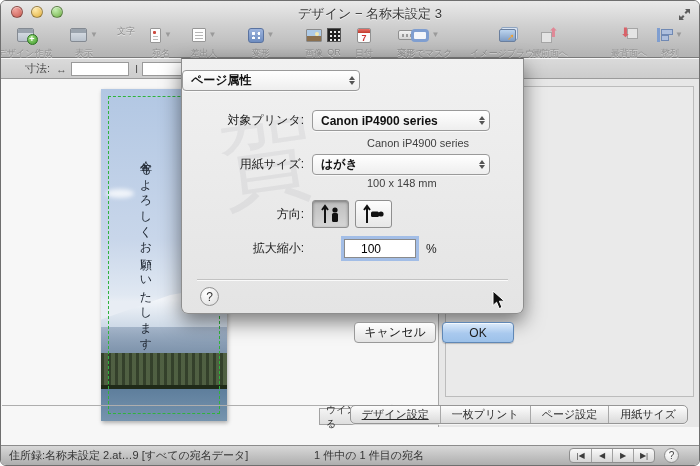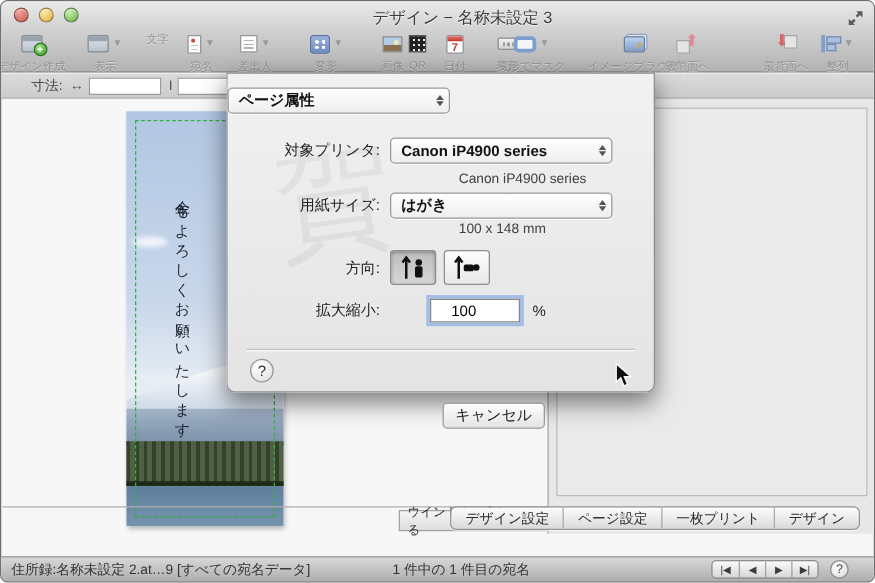--- a/index.html
+++ b/index.html
@@ -77,21 +77,21 @@
   .pc-text span { display:inline-block; margin-left:2px; }
   .zoomctl { position:absolute; right:0px; bottom:2px; width:119px; height:17px; background:linear-gradient(#f4f4f4,#dedede); border:1px solid #a2a2a2; font-size:10px; color:#333; display:flex; align-items:center; padding:0 3px 0 6px; }
   .zoomctl .stp { margin-left:auto; display:flex; flex-direction:column; font-size:6px; line-height:4px; color:#444; }
   .canvas-bottom-line { position:absolute; left:0; bottom:21px; width:100%; border-top:1px solid #aeaeae; }
 
   
   .rightpanel { position:absolute; left:437px; top:78px; width:262px; height:348px; background:#e7e7e7; border-left:1px solid #a8a8a8; }
   .rp-box { position:absolute; left:6px; right:6px; top:7px; bottom:30px; background:#eaeaea; border:1px solid #bcbcbc; }
   .rp-buttons { position:absolute; right:12px; bottom:3px; height:19px; display:flex; border:1px solid #969696; border-radius:5px; overflow:hidden; background:linear-gradient(#fdfdfd,#dadada); box-shadow:0 1px 0 rgba(255,255,255,.6); }
   .rp-btn { font-size:11px; color:#2a2a2a; padding:0 11px; display:flex; align-items:center; border-left:1px solid #a8a8a8; white-space:nowrap; }
-  .rp-btn:first-child { border-left:none; }
+  .rp-btn:first-child { border-left:none;text-decoration:underline; }
 
   
   .statusbar { position:absolute; left:0; bottom:0; width:100%; height:20px; background:linear-gradient(#d8d8d8,#aeaeae); border-top:1px solid #8c8c8c; display:flex; align-items:center; font-size:11px; color:#353535; }
   .sb-left { margin-left:8px; }
   .sb-record { position:absolute; left:313px; }
   .sb-nav { position:absolute; right:44px; display:flex; height:15px; border:1px solid #8e8e8e; border-radius:4px; overflow:hidden; background:linear-gradient(#fafafa,#d6d6d6); }
   .sb-nav span { width:21px; display:flex; align-items:center; justify-content:center; font-size:8px; color:#3c3c3c; border-left:1px solid #a0a0a0; }
   .sb-nav span:first-child{ border-left:none; }
   .sb-help { position:absolute; right:20px; width:15px; height:15px; border-radius:50%; background:radial-gradient(circle at 35% 30%,#fff,#d8d8d8); border:1px solid #8e8e8e; font-size:10px; color:#444; text-align:center; line-height:14px; }
 
@@ -256,23 +256,23 @@
           <span>▲</span>
           <span>▼</span>
         </span>
     </div>
   </div>
 
   <div class="rightpanel">
     <div class="rp-box"></div>
     <div class="rp-buttons">
       <div class="rp-btn">デザイン設定</div>
+      <div class="rp-btn">一枚プリント</div>
       <div class="rp-btn">ページ設定</div>
-      <div class="rp-btn">一枚プリント</div>
-      <div class="rp-btn">デザイン</div>
+      <div class="rp-btn">用紙サイズ</div>
     </div>
   </div>
 
   <div class="statusbar">
     <span class="sb-left">住所録:名称未設定 2.at…9 [すべての宛名データ]</span>
     <span class="sb-record">1 件中の 1 件目の宛名</span>
     <div class="sb-nav">
       <span>|◀</span>
       <span>◀</span>
       <span>▶</span>
@@ -338,19 +338,20 @@
 
     <div class="drow" style="top:180px">
       <span class="dlabel">拡大縮小:</span>
       <input class="scale-input" value="100" style="">
       <span class="scale-unit">%</span>
     </div>
 
     <div class="ddivider"></div>
     <div class="helpbtn">?</div>
     <div class="btn btn-cancel">キャンセル</div>
+    <div class="btn btn-ok">OK</div>
 
     <svg class="cursor" width="14" height="20" viewBox="0 0 14 20">
       <path d="M1 1 L1 15.5 L4.6 12.2 L7.2 18.6 L10 17.4 L7.4 11.2 L12.5 11.2 Z" fill="#111" stroke="#fff" stroke-width="1"></path>
     </svg>
   </div>
 
 </div>
 
 </body></html>

